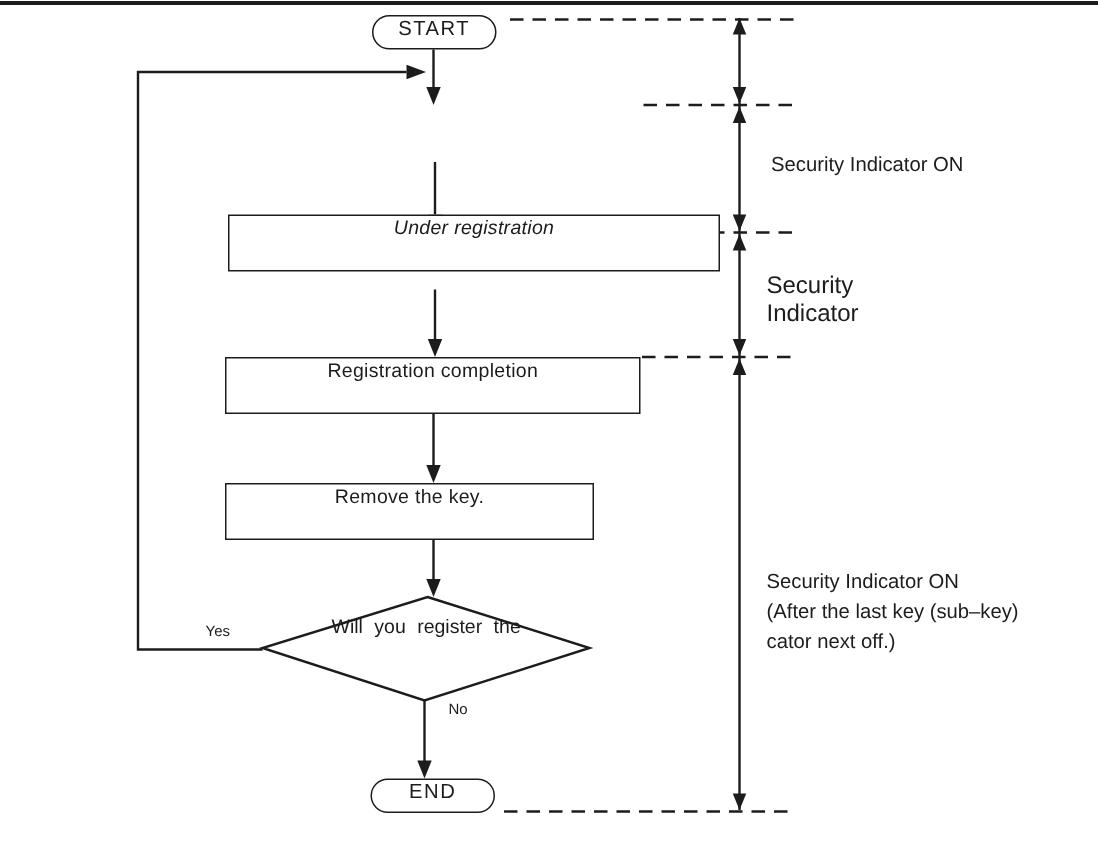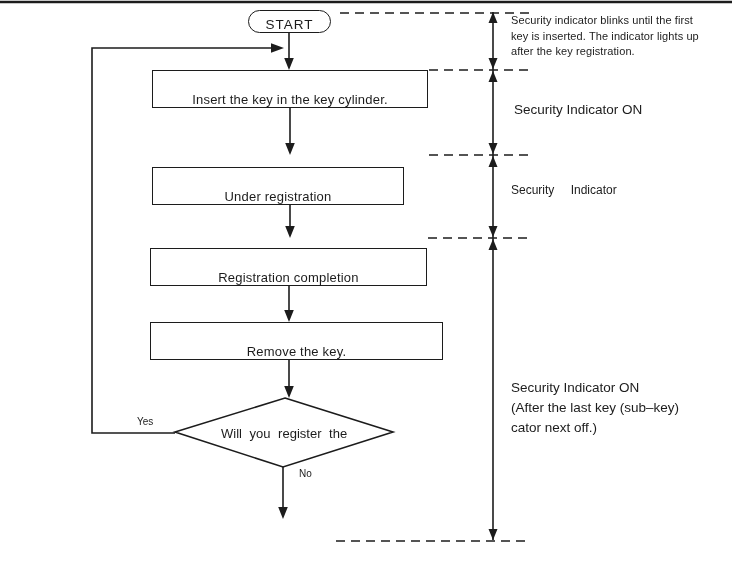--- a/index.html
+++ b/index.html
@@ -11,51 +11,51 @@
     font-family: "Liberation Sans", "DejaVu Sans", sans-serif;
     color: #1c1c1c;
     overflow: hidden;
   }
   .layer { position: absolute; inset: 0; width: 732px; height: 572px; }
   .node {
     position: absolute;
     border: 1.6px solid #1c1c1c;
     background: #ffffff;
     display: flex;
-    align-items: flex-end;
+    align-items: flex-start;
     justify-content: center;
     font-size: 13px;
     letter-spacing: 0.3px;
     box-sizing: border-box;
   }
   .stadium { border-radius: 12px; font-size: 13.5px; letter-spacing: 1px; }
   .box { letter-spacing: 0.2px; }
   .lbl { position: absolute; font-size: 10px; white-space: nowrap; }
   .diamond-text {
     position: absolute;
     left: 221px; top: 409px;
     width: 140px;
     font-size: 13px;
     line-height: 18px;
   }
-  .diamond-text .l1 { word-spacing: 4px; margin-top: 16px; }
+  .diamond-text .l1 { word-spacing: 4px; }
   .note-small {
     position: absolute;
     left: 511px; top: 13px;
     width: 190px;
     font-size: 11px;
     line-height: 15.5px;
     letter-spacing: 0.1px;
   }
   .note-on { position: absolute; left: 514px; top: 102px; font-size: 13.5px; }
   .note-off {
     position: absolute;
     left: 511px; top: 181px;
     width: 130px;
-    font-size: 12px;
+    font-size: 16px;
     line-height: 19px;
   }
   .note-off .l1 { word-spacing: 13px; }
   .note-on-after {
     position: absolute;
     left: 511px; top: 378px;
     width: 185px;
     font-size: 13.5px;
     line-height: 20px;
   }
@@ -111,49 +111,44 @@
         <polygon points="493,239 488.5,250 497.5,250"></polygon>
         <polygon points="493,540 488.5,529 497.5,529"></polygon>
       </g>
     </g>
   </svg>
 
   <div class="node stadium" style="left:248px; top:10px; width:83px; height:23px;">
     <span>START</span>
   </div>
 
-  <div class="node box" style="left:152px; top:70px; width:276px; height:38px;">
-    <span>Insert the key in the key cylinder.</span>
-  </div>
 
-  <div class="node box" style="left:152px; top:167px; width:252px; height:38px;">
+  <div class="node box" style="left:152px; top:143px; width:328px; height:38px;font-style:italic;">
     <span>Under registration</span>
   </div>
 
-  <div class="node box" style="left:150px; top:238px; width:277px; height:38px;margin-top:10px;">
+  <div class="node box" style="left:150px; top:238px; width:277px; height:38px;">
     <span>Registration completion</span>
   </div>
 
-  <div class="node box" style="left:150px; top:322px; width:293px; height:38px;">
+  <div class="node box" style="left:150px; top:322px; width:246px; height:38px;">
     <span>Remove the key.</span>
   </div>
 
   <div class="diamond-text">
     <div class="l1">Will you register the</div>
   </div>
 
   <div class="lbl" style="left:137px; top:416px;">Yes</div>
   <div class="lbl" style="left:299px; top:468px;">No</div>
 
+  <div class="node stadium" style="left:247px; top:519px; width:83px; height:23px;">
+    <span>END</span>
+  </div>
 
-  <div class="note-small">
-    <div>Security indicator blinks until the first</div>
-    <div>key is inserted. The indicator lights up</div>
-    <div>after the key registration.</div>
-  </div>
 
   <div class="note-on">Security Indicator ON</div>
 
   <div class="note-off">
     <div class="l1">Security Indicator</div>
   </div>
 
   <div class="note-on-after">
     <div>Security Indicator ON</div>
     <div>(After the last key (sub–key)</div>

